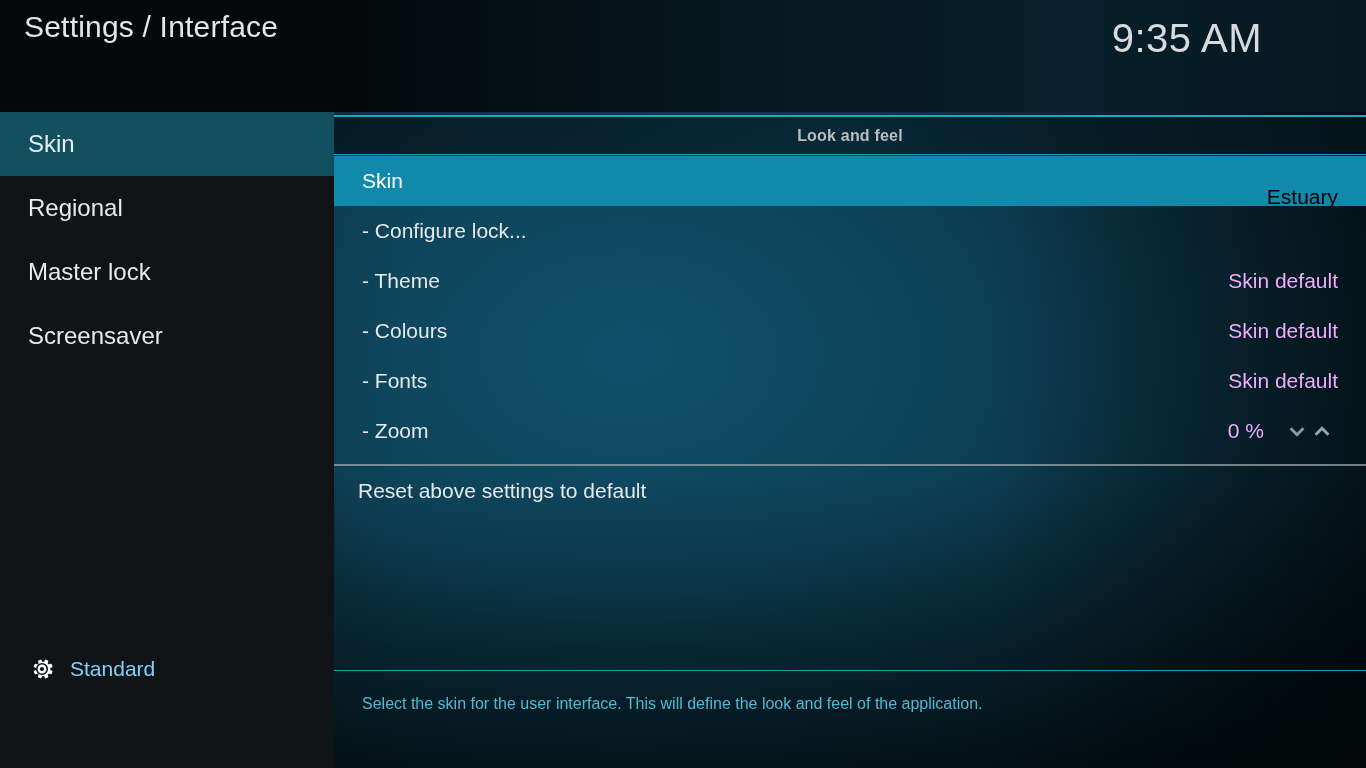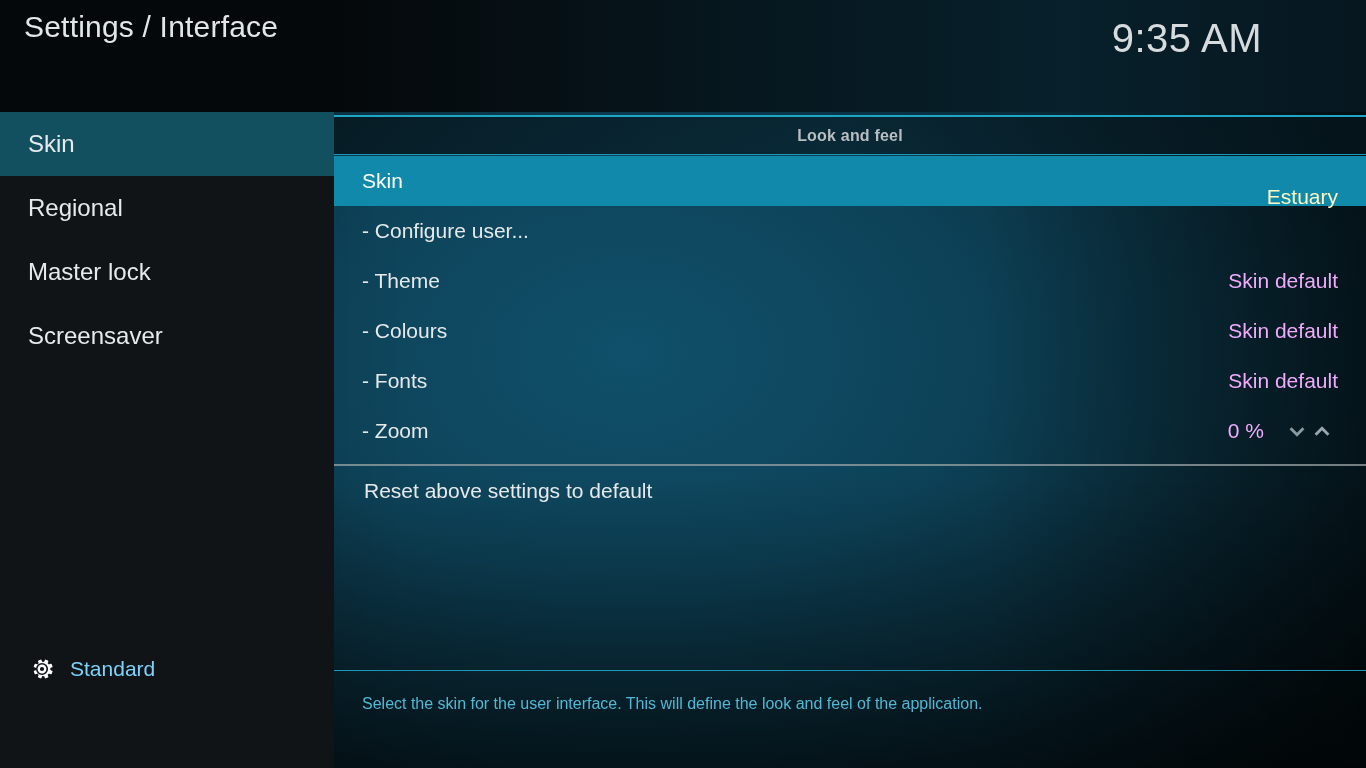--- a/index.html
+++ b/index.html
@@ -195,21 +195,21 @@
     flex: 1 1 auto;
   }
   .row.selected .row-label { color: #ffffff; }
   .row-value {
     font-size: 21px;
     color: #f0abfc;
     white-space: nowrap;
     text-align: right;
     flex: 0 0 auto;
   }
-  .row.selected .row-value { color: #fef9c3; margin-top: 32px; }
+  .row.selected .row-value { color: #000000; margin-top: 32px; }
 
   .spinner {
     flex: 0 0 auto;
     display: flex;
     align-items: center;
     gap: 3px;
     margin-left: 22px;
     width: 52px;
   }
   .chev {
@@ -228,21 +228,21 @@
     opacity: 0.75;
   }
 
   .reset-row {
     position: absolute;
     left: 0;
     width: 1032px;
     height: 50px;
     display: flex;
     align-items: center;
-    padding: 0 30px;
+    padding: 0 24px;
     box-sizing: border-box;
   }
   .reset-label {
     font-size: 21px;
     color: #e6e9ea;
     white-space: nowrap;
   }
 
   
   .help-divider {
@@ -311,21 +311,21 @@
     <div class="group-header-underline"></div>
 
     <div class="rows">
 
       <div class="row selected">
         <span class="row-label">Skin</span>
         <span class="row-value">Estuary</span>
       </div>
 
       <div class="row">
-        <span class="row-label">- Configure user...</span>
+        <span class="row-label">- Configure lock...</span>
         <span class="row-value"></span>
       </div>
 
       <div class="row">
         <span class="row-label">- Theme</span>
         <span class="row-value">Skin default</span>
       </div>
 
       <div class="row">
         <span class="row-label">- Colours</span>

